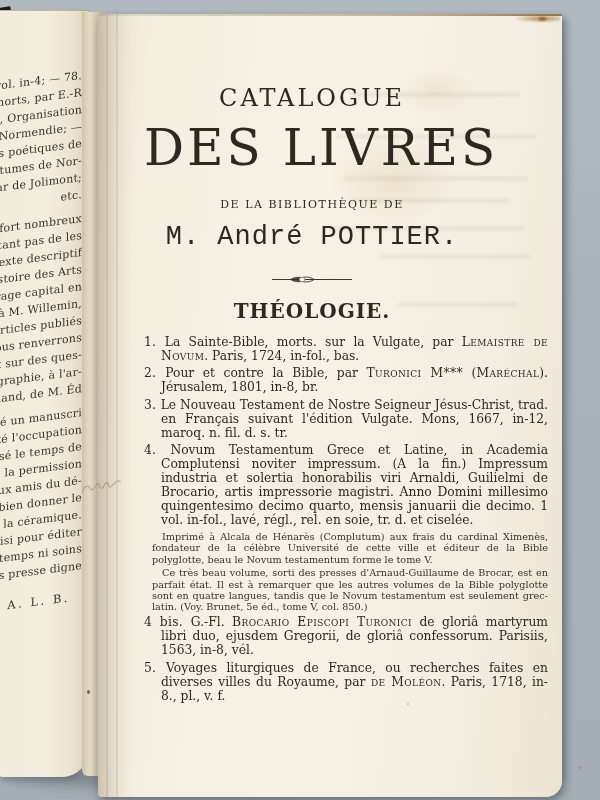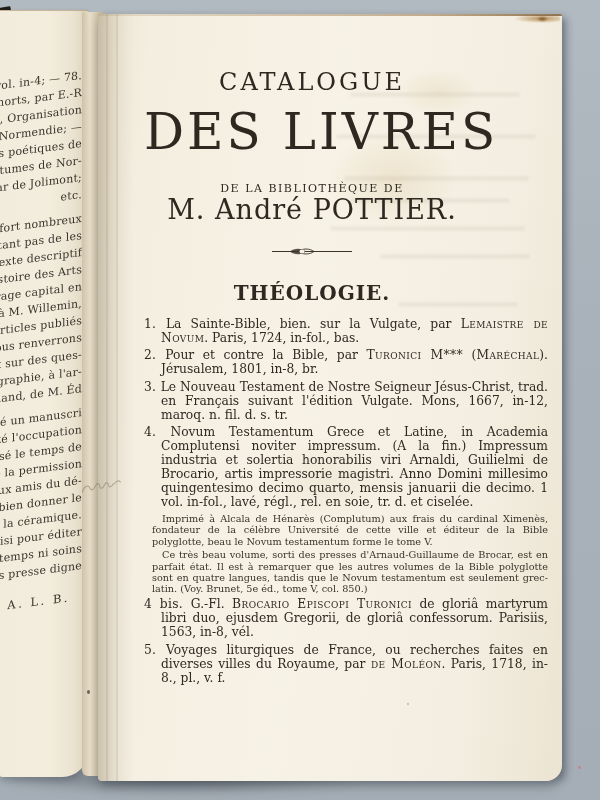--- a/index.html
+++ b/index.html
@@ -45,21 +45,21 @@
   
   .gutter{
     position:absolute;left:82px;top:12px;width:22px;height:764px;
     background:linear-gradient(90deg,#cdc2a9 0%,#e8dec9 35%,#d6cbb2 65%,#bfb397 100%);
     border-radius:0 0 6px 6px;
   }
 
   
   .page{
     position:absolute;left:98px;top:14px;width:404px;height:767px;
-    padding:0 14px 0 46px;
+    padding:16px 14px 0 46px;
     background:linear-gradient(96deg,#eee6d4 0%,#f4eee0 10%,#f7f2e6 45%,#f3eee1 80%,#ece4d2 100%);
     border-radius:2px 3px 16px 4px;
     box-shadow:3px 3px 7px rgba(55,62,72,.38), 0 7px 12px rgba(55,62,72,.22);
   }
   .page::before{ 
     content:"";position:absolute;left:0;top:0;bottom:0;width:36px;
     background:linear-gradient(90deg, rgba(110,90,55,.30), rgba(110,90,55,.08) 55%, rgba(110,90,55,0));
     border-radius:2px 0 0 4px;pointer-events:none;
   }
   .page::after{ 
@@ -85,23 +85,23 @@
 
   
   .bt{position:absolute;height:5px;background:#756c55;opacity:.075;filter:blur(1.3px);border-radius:2px;pointer-events:none;}
 
   
   .title-block{width:336px;text-align:center;color:#2e2820;position:relative;}
   .title-block > div{white-space:nowrap;}
   .t1{margin-top:56px;font-size:24px;line-height:1.05;letter-spacing:3px;}
   .t2{margin-top:12px;font-size:50px;line-height:1.0;letter-spacing:3px;}
   .t3{margin-top:26px;font-size:11px;line-height:1.1;letter-spacing:1.5px;}
-  .t4{margin-top:0;font-size:27px;line-height:1.1;letter-spacing:1px;}
+  .t4{margin-top:12px;font-size:27px;line-height:1.1;letter-spacing:1px;font-family:Liberation Mono, monospace;}
   .divider{margin:16px auto 0;width:80px;height:9px;}
-  .section{margin-top:32px;font-size:20px;font-weight:bold;letter-spacing:1px;line-height:1.1;}
+  .section{margin-top:22px;font-size:20px;font-weight:bold;letter-spacing:1px;line-height:1.1;}
 
   .entries{margin-top:13px;color:#2f2922;position:relative;}
   .entry{
     font-size:12.3px;line-height:14px;text-align:justify;
     padding-left:17px;text-indent:-17px;margin-bottom:3.5px;
   }
   .entry .num{letter-spacing:.3px;}
   .sc{font-variant:small-caps;letter-spacing:.4px;}
   .it{}
   .note{
@@ -195,21 +195,21 @@
           <path d="M18 4.5 C22 0.8, 30 0.8, 34 4.5 C30 8.2, 22 8.2, 18 4.5 Z" fill="#3b342b" opacity="0.85"></path>
           <path d="M26 4.5 C30 1.2, 38 1.2, 42 4.5 C38 7.8, 30 7.8, 26 4.5 Z" fill="none" stroke="#3b342b" stroke-width="0.9"></path>
           <ellipse cx="30" cy="4.5" rx="2.6" ry="1.9" fill="#f6f1e6"></ellipse>
         </svg>
       </div>
 
       <div class="section">THÉOLOGIE.</div>
     </div>
 
     <div class="entries">
-        <div class="entry"><span class="num">1. </span><span>La Sainte-Bible, bien. sur la Vulgate, par </span><span class="sc">Lemaistre de Novum</span><span>. Paris, 1724, in-fol., bas.</span></div>
+        <div class="entry"><span class="num">1. </span><span>La Sainte-Bible, morts. sur la Vulgate, par </span><span class="sc">Lemaistre de Novum</span><span>. Paris, 1724, in-fol., bas.</span></div>
         <div class="entry"><span class="num">2. </span><span>Pour et contre la Bible, par </span><span class="sc">Turonici M***</span><span> (</span><span class="sc">Maréchal</span><span>). Jérusalem, 1801, in-8, br.</span></div>
         <div class="entry"><span class="num">3. </span><span>Le Nouveau Testament de Nostre Seigneur Jésus-Christ, trad. en Français suivant l'édition Vulgate. Mons, 1667, in-12, maroq. n. fil. d. s. tr.</span></div>
         <div class="entry"><span class="num">4. </span><span>Novum Testamentum Grece et Latine, in Academia Complutensi noviter impressum. (</span><span class="it">A la fin.</span><span>) Impressum industria et solertia honorabilis viri Arnaldi, Guilielmi de Brocario, artis impressorie magistri. Anno Domini millesimo quingentesimo decimo quarto, mensis januarii die decimo. 1 vol. in-fol., lavé, régl., rel. en soie, tr. d. et ciselée.</span></div>
         <div class="note"><span>Imprimé à Alcala de Hénarès (Complutum) aux frais du cardinal Ximenès, fondateur de la célèbre Université de cette ville et éditeur de la </span><span class="it">Bible polyglotte</span><span>, beau le </span><span class="it">Novum testamentum</span><span> forme le tome V.</span></div>
         <div class="note"><span>Ce très beau volume, sorti des presses d'Arnaud-Guillaume de Brocar, est en parfait état. Il est à remarquer que les autres volumes de la Bible polyglotte sont en quatre langues, tandis que le Novum testamentum est seulement </span><span class="it">grec-latin</span><span>. (Voy. Brunet, 5e éd., tome V, col. 850.)</span></div>
         <div class="entry"><span class="num">4 bis. </span><span>G.-Fl. </span><span class="sc">Brocario Episcopi Turonici</span><span> de gloriâ martyrum libri duo, ejusdem Gregorii, de gloriâ confessorum. Parisiis, 1563, in-8, vél.</span></div>
         <div class="entry"><span class="num">5. </span><span>Voyages liturgiques de France, ou recherches faites en diverses villes du Royaume, par </span><span class="sc">de Moléon</span><span>. Paris, 1718, in-8., pl., v. f.</span></div>
       </div>
   </div>
 

